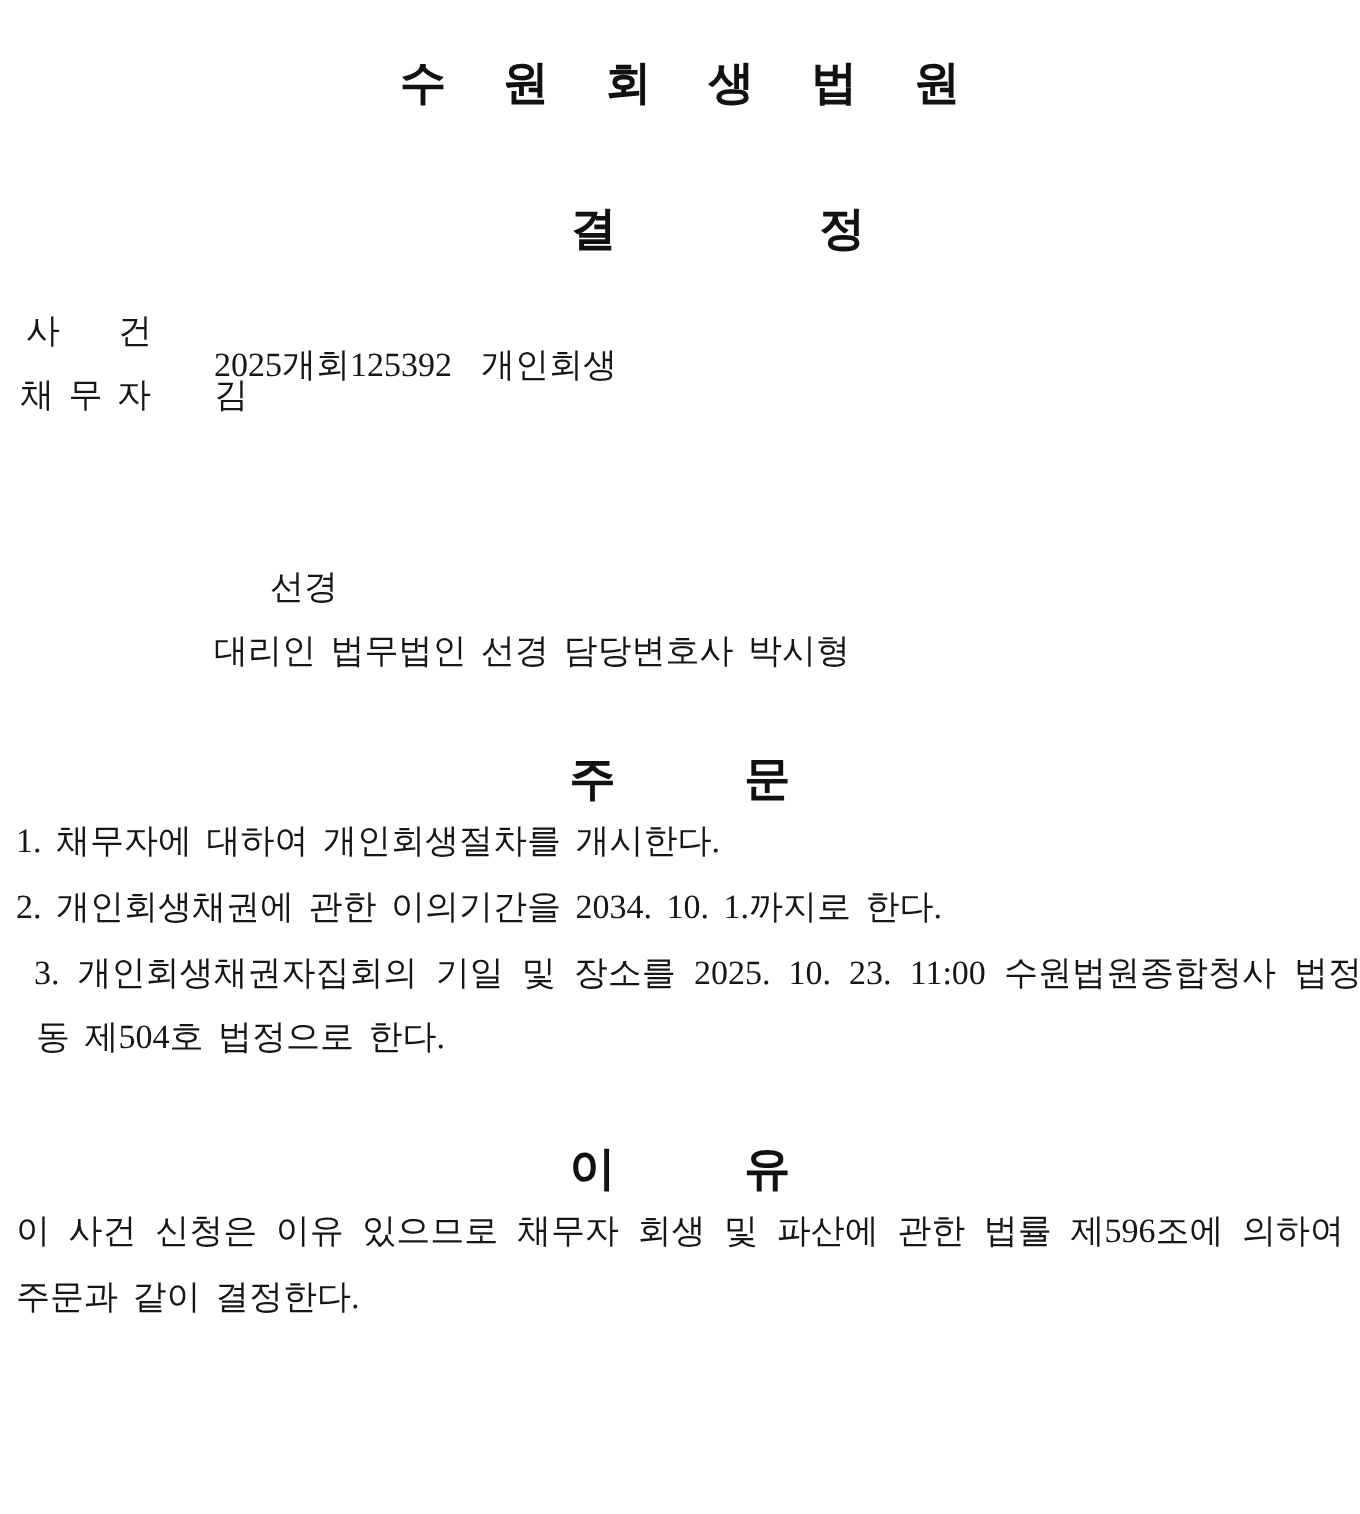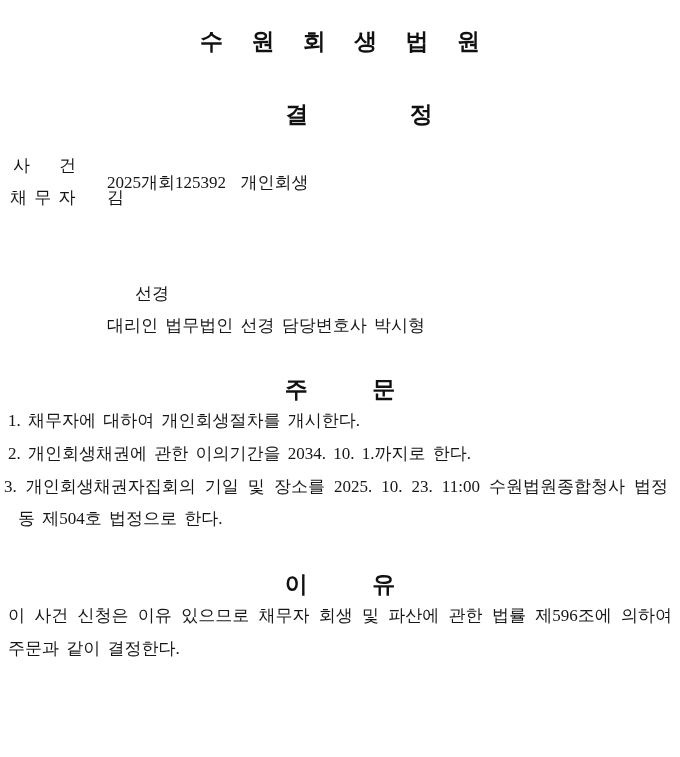--- a/index.html
+++ b/index.html
@@ -41,21 +41,21 @@
   .case-row-value   { top: 172px; left: 107px; }
   .debtor-row-label { top: 187px; left: 10px; }
   .debtor-row-value { top: 187px; left: 107px; }
 
   .addr-1 { top: 250px; left: 107px; width: 565px; }
   .addr-2 { top: 283px; left: 107px; margin-left: 28px; }
   .addr-3 { top: 315px; left: 107px; }
 
   .order-1 { top: 410px; left: 8px; }
   .order-2 { top: 443px; left: 8px; }
-  .order-3 { top: 476px; left: 4px; width: 664px; }
+  .order-3 { top: 476px; left: 17px; width: 664px; }
   .order-4 { top: 508px; left: 18px; }
 
   .reason-1 { top: 605px; left: 8px; width: 664px; }
   .reason-2 { top: 638px; left: 8px; }
 
   .decision-date {
     top: 722px; left: 0; width: 680px;
     text-align: center;
     word-spacing: 4px;
   }

